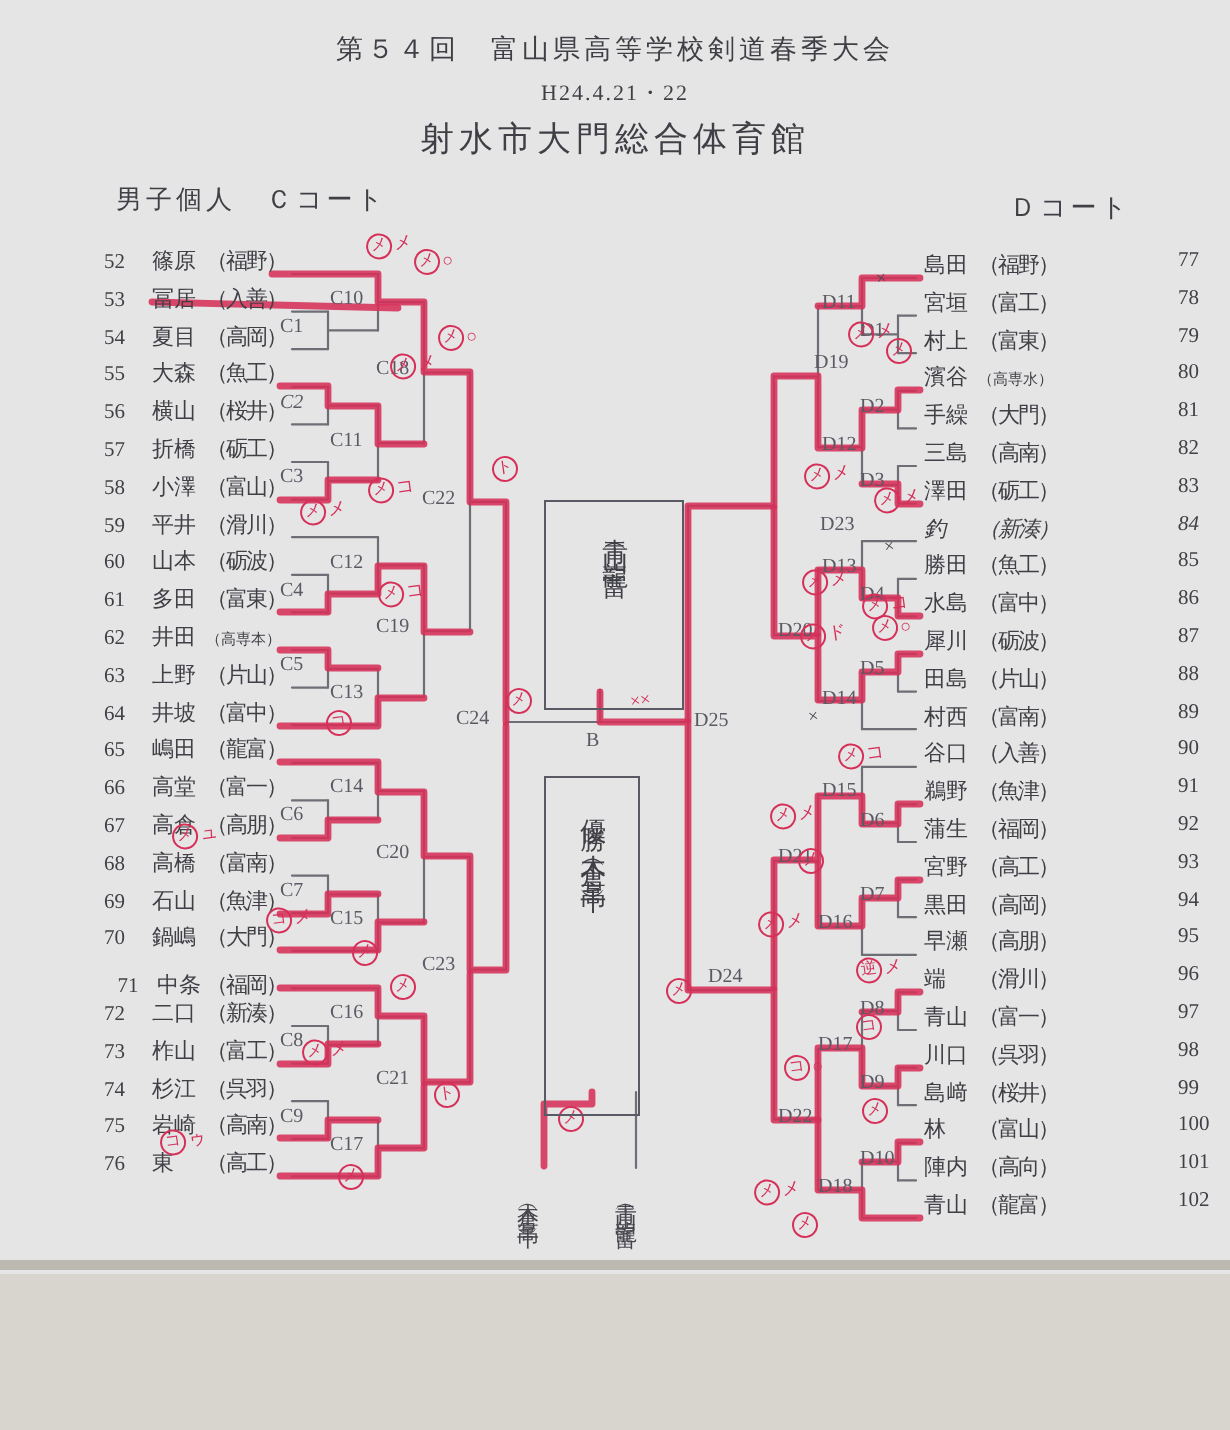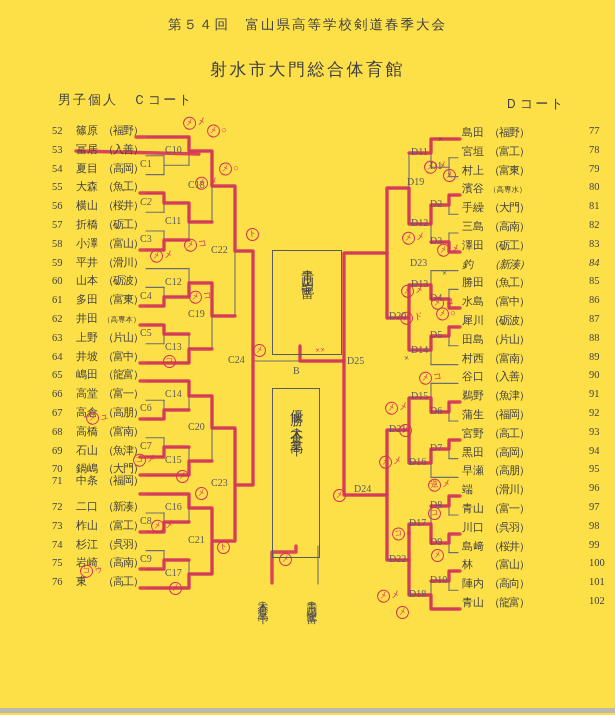--- a/index.html
+++ b/index.html
@@ -1,16 +1,16 @@
 <!DOCTYPE html>
 <html><head>
 <meta charset="utf-8">
 <style>
   html,body{margin:0;padding:0;background:#d8d5ce;}
-  .page{position:relative;width:615px;height:715px;background:#fde047;overflow:hidden;
+  .page{position:relative;width:615px;height:637px;background:#e5e5e5;overflow:hidden;
         font-family:"Liberation Serif", serif;color:#3f3f46;}
   .hdr{position:absolute;left:0;width:100%;text-align:center;white-space:pre;}
   #title{top:16px;font-size:13.5px;letter-spacing:2px;}
   #hdate{top:39px;font-size:11px;letter-spacing:1px;}
   #venue{top:58px;font-size:17px;letter-spacing:2.5px;}
   .court{position:absolute;font-size:13px;letter-spacing:2px;white-space:pre;}
   #evt{left:58px;top:91px;}
   #dcourt{left:505px;top:95px;}
   svg{position:absolute;left:0;top:0;}
   .prow{position:absolute;font-size:11px;white-space:nowrap;}
@@ -29,20 +29,21 @@
   .vtext{writing-mode:vertical-rl;text-orientation:mixed;font-size:13px;letter-spacing:4px;line-height:1.1;}
   .vlabel{position:absolute;writing-mode:vertical-rl;text-orientation:mixed;font-size:11px;letter-spacing:3px;color:#46464e;}
   .champ-title{margin-bottom:10px;}
   .botstrip{position:absolute;left:0;bottom:2px;width:100%;height:5px;background:#bcb9b1;}
 </style>
 </head>
 <body>
 
 <div class="page">
   <div class="hdr" id="title">第５４回　富山県高等学校剣道春季大会</div>
+  <div class="hdr" id="hdate">H24.4.21・22</div>
   <div class="hdr" id="venue">射水市大門総合体育館</div>
 
   <div class="court" id="evt"><span>男子個人</span>　<span>Ｃコート</span></div>
   <div class="court" id="dcourt">Ｄコート</div>
 
   <svg id="lines" width="615" height="715">
       <polyline points="164,155.8 164,174.6" fill="none" stroke="#6e6e76" stroke-width="1.1" stroke-linecap="round" stroke-linejoin="round"></polyline>
       <polyline points="164,165.2 189,165.2" fill="none" stroke="#6e6e76" stroke-width="1.1" stroke-linecap="round" stroke-linejoin="round"></polyline>
       <polyline points="164,193.4 164,212.2" fill="none" stroke="#6e6e76" stroke-width="1.1" stroke-linecap="round" stroke-linejoin="round"></polyline>
       <polyline points="164,202.8 189,202.8" fill="none" stroke="#6e6e76" stroke-width="1.1" stroke-linecap="round" stroke-linejoin="round"></polyline>
@@ -235,21 +236,21 @@
       <div class="prow" style="left: 52px; top: 292.2px;"><span class="no">61</span><span class="nm">多田</span><span class="sc">（富東）</span></div>
       <div class="prow" style="left: 52px; top: 311px;"><span class="no">62</span><span class="nm">井田</span><span class="sc sm">（高専本）</span></div>
       <div class="prow" style="left: 52px; top: 329.8px;"><span class="no">63</span><span class="nm">上野</span><span class="sc">（片山）</span></div>
       <div class="prow" style="left: 52px; top: 348.6px;"><span class="no">64</span><span class="nm">井坡</span><span class="sc">（富中）</span></div>
       <div class="prow" style="left: 52px; top: 367.4px;"><span class="no">65</span><span class="nm">嶋田</span><span class="sc">（龍富）</span></div>
       <div class="prow" style="left: 52px; top: 386.2px;"><span class="no">66</span><span class="nm">高堂</span><span class="sc">（富一）</span></div>
       <div class="prow" style="left: 52px; top: 405px;"><span class="no">67</span><span class="nm">高倉</span><span class="sc">（高朋）</span></div>
       <div class="prow" style="left: 52px; top: 423.8px;"><span class="no">68</span><span class="nm">高橋</span><span class="sc">（富南）</span></div>
       <div class="prow" style="left: 52px; top: 442.6px;"><span class="no">69</span><span class="nm">石山</span><span class="sc">（魚津）</span></div>
       <div class="prow" style="left: 52px; top: 461.4px;"><span class="no">70</span><span class="nm">鍋嶋</span><span class="sc">（大門）</span></div>
-      <div class="prow" style="left: 52px; top: 473px;"><span class="no">71</span><span class="nm">中条</span><span class="sc">（福岡）</span></div>
+      <div class="prow" style="left: 52px; top: 485px; text-align: center;"><span class="no">71</span><span class="nm">中条</span><span class="sc">（福岡）</span></div>
       <div class="prow" style="left: 52px; top: 499px;"><span class="no">72</span><span class="nm">二口</span><span class="sc">（新湊）</span></div>
       <div class="prow" style="left: 52px; top: 517.8px;"><span class="no">73</span><span class="nm">柞山</span><span class="sc">（富工）</span></div>
       <div class="prow" style="left: 52px; top: 536.6px;"><span class="no">74</span><span class="nm">杉江</span><span class="sc">（呉羽）</span></div>
       <div class="prow" style="left: 52px; top: 555.4px;"><span class="no">75</span><span class="nm">岩崎</span><span class="sc">（高南）</span></div>
       <div class="prow" style="left: 52px; top: 574.2px;"><span class="no">76</span><span class="nm">東</span><span class="sc">（高工）</span></div>
       <div class="prow rt" style="left: 462px; top: 125px;"><span class="nm">島田</span><span class="sc">（福野）</span><span class="no">77</span></div>
       <div class="prow rt" style="left: 462px; top: 143.8px;"><span class="nm">宮垣</span><span class="sc">（富工）</span><span class="no">78</span></div>
       <div class="prow rt" style="left: 462px; top: 162.6px;"><span class="nm">村上</span><span class="sc">（富東）</span><span class="no">79</span></div>
       <div class="prow rt" style="left: 462px; top: 181.4px;"><span class="nm">濱谷</span><span class="sc sm">（高専水）</span><span class="no">80</span></div>
       <div class="prow rt" style="left: 462px; top: 200.2px;"><span class="nm">手繰</span><span class="sc">（大門）</span><span class="no">81</span></div>

